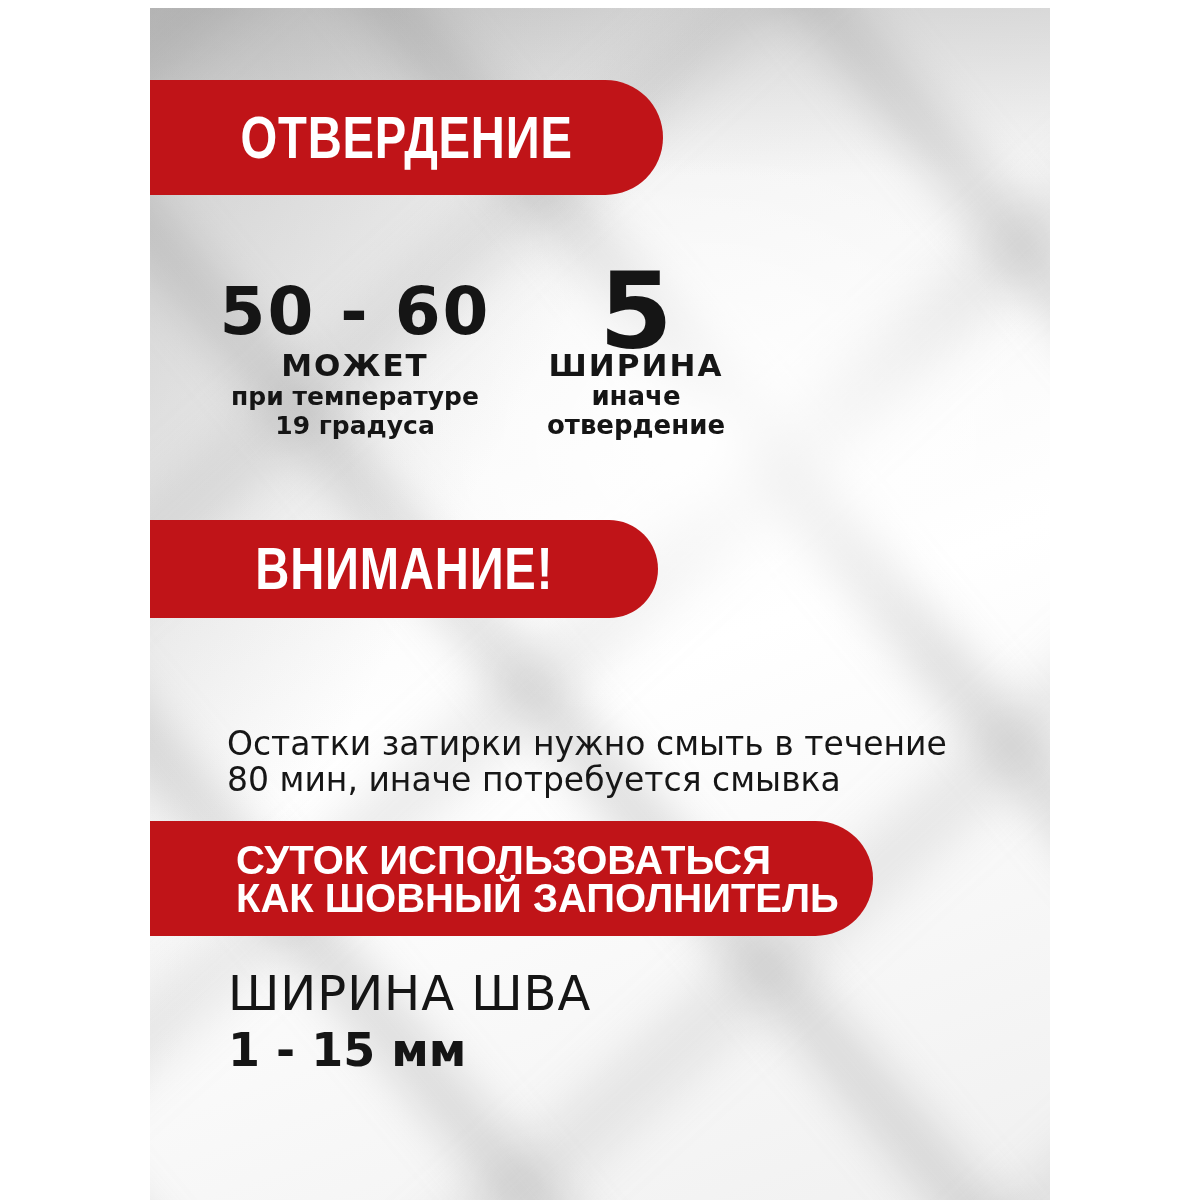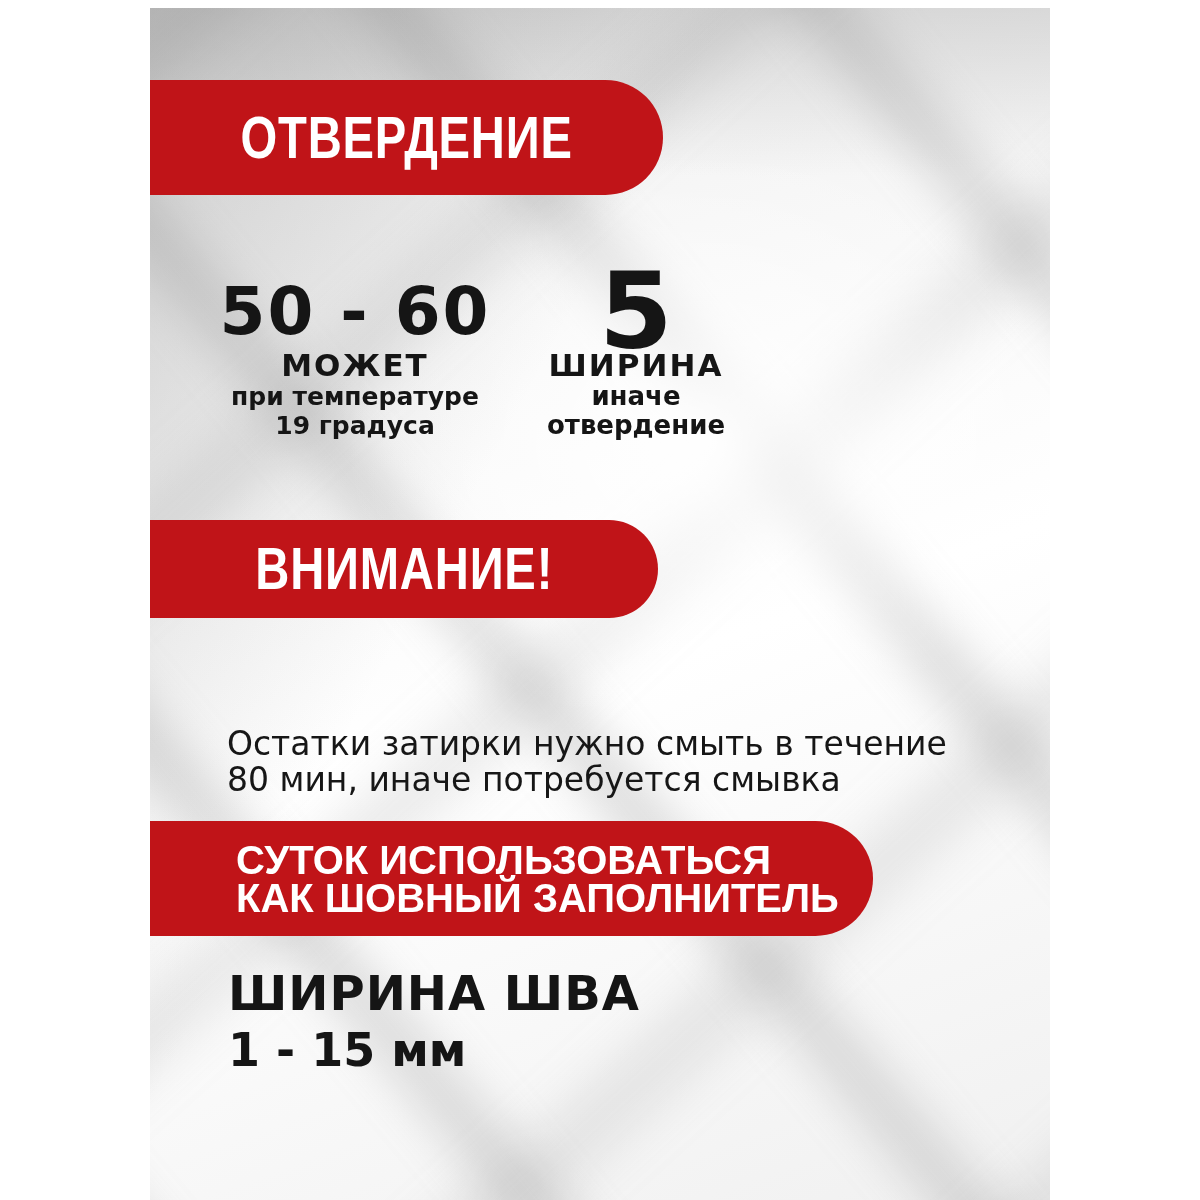--- a/index.html
+++ b/index.html
@@ -85,21 +85,21 @@
   .attention-text {
     position:absolute; left:77px; top:682px;
     font-size:33px; line-height:36px; font-weight:normal;
     color:#161616;
     margin-top:36px;
   }
   .attention-text div { white-space:nowrap; }
 
   
   .seam-block { position:absolute; left:78px; top:956px; }
-  .seam-title { font-weight:bold; font-size:48px; line-height:58px; letter-spacing:1px; white-space:nowrap; }
+  .seam-title { font-weight:normal; font-size:48px; line-height:58px; letter-spacing:1px; white-space:nowrap; }
   .seam-value { font-weight:bold; font-size:46px; line-height:56px; white-space:nowrap; }
 </style>
 </head>
 <body>
 
 <div class="page">
   <div class="card">
     <div class="tile-shadows-a"></div>
     <div class="tile-shadows-b"></div>
     <div class="corner-wash"></div>

